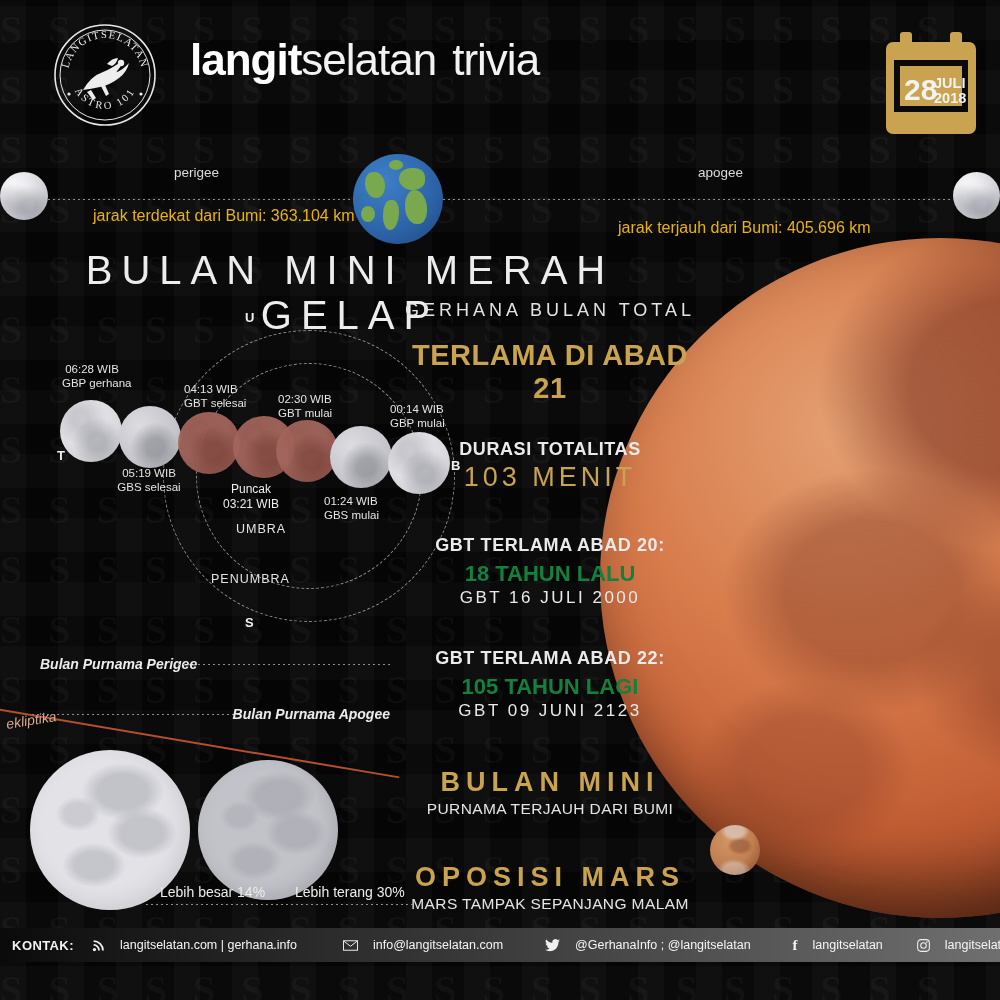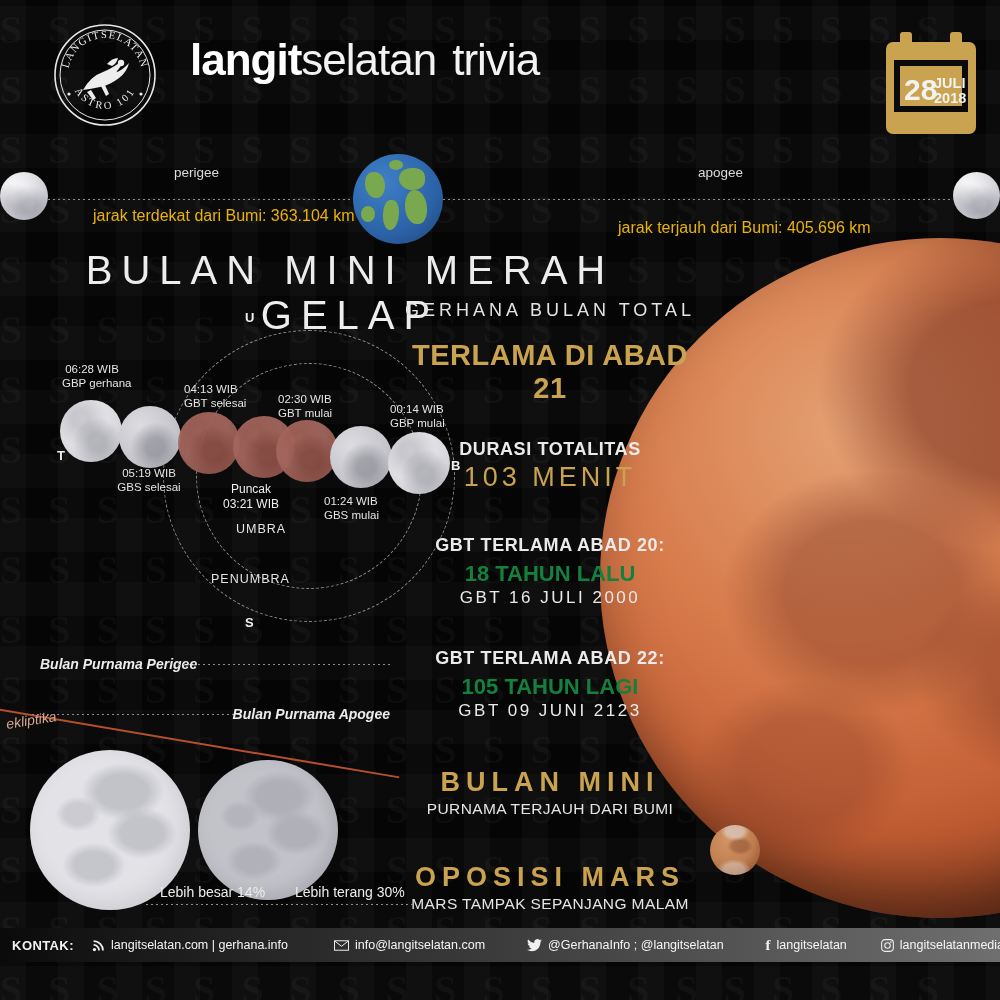--- a/index.html
+++ b/index.html
@@ -173,21 +173,21 @@
   
   .footer{
     position:absolute;left:0;top:928px;width:1000px;height:34px;
     background:linear-gradient(90deg,#0a0a0a 0%,#141414 8%,#3c3c3c 50%,#6f6f6f 100%);
     display:flex;align-items:center;
   }
   .ft-kontak{
     width:86px;flex:none;text-align:center;font-size:13px;font-weight:bold;
     letter-spacing:.4px;color:#f2f2f2;
   }
-  .ft-item{display:flex;align-items:center;gap:6px;font-size:12.5px;color:#f5f5f5;white-space:nowrap;}
+  .ft-item{display:flex;align-items:center;gap:15px;font-size:12.5px;color:#f5f5f5;white-space:nowrap;}
   .ft-item .gl{font-size:13px;line-height:1;display:inline-block;}
   svg.ic{display:block;}
 </style>
 </head>
 <body>
 
 <div id="root">
 
   <div class="bg-texture"></div>
   <div class="bg-s-layer">SSSSSSSSSSSSSSSSSSSSSSSSSSSSSSSSSSSSSSSSSSSSSSSSSSSSSSSSSSSSSSSSSSSSSSSSSSSSSSSSSSSSSSSSSSSSSSSSSSSSSSSSSSSSSSSSSSSSSSSSSSSSSSSSSSSSSSSSSSSSSSSSSSSSSSSSSSSSSSSSSSSSSSSSSSSSSSSSSSSSSSSSSSSSSSSSSSSSSSSSSSSSSSSSSSSSSSSSSSSSSSSSSSSSSSSSSSSSSSSSSSSSSSSSSSSSSSSSSSSSSSSSSSSSSSSSSSSSSSSSSSSSSSSSSSSSSSSSSSSSSSSSSSSSSSSSSSSSSSSSSSSSSSSSSSSSSSSSSSSSSSSSSSSSSSSSSSSSSSSSSSSSSSSSSSSSSSSSSSSSSSSSSSSSSSSSSSSSSSSSSSSSSSSSSSSSSSSSSSSSSSSSSSSSSSSSSSSSSSSSSSSSSSSSSSSSSSSSSSSSSSSSSSSSSSSSSSSSSSSSSSSSSSSSSSSSSSSSSSSSSSSSSSSSSSSSSSSSSSSSSSSSSSSSSSSSSSSSSSSSSSSSSSSSSSSSSSSSSSSSSSSSSSSSSSSSSSSSSSSSSSSSSSSSSSSSSSSSSSSSSSSSSSSSSSSSSSSSSSSSSSSSSSSSSSSSSSSSSSSSSSSSSSSSSSSSSSSSSSSSSSSSSSSSSSSSSSSSSSSSSSSSSSSSSSSSSSSSSSSSSSSSSSSSSSSSSSSSSSSSSSSSSSSSSSSSSSSSSSSSSSSSSSSSSSSSSSSSSSSSSSSSSSSSSSSSSSSSSSSSSSSSSSSSSSSSSSSSSSSSSSSSSSSSSSSSSSSSSSSSSSSSSSSSSSSSSSSSSSSSSSSSSSSSSSSSSSSSSSSSSSSSSSSSSSSSSSSSSSSSSSSSSSSSSSSSSSSSSSSSSSSSSSSSSSSSSSSSSSSSSSSSSSSSSSSSSSSSSSSSSSSSSSSSSSSSSSSSSSSSSSSSSSSSSSSSSSSSSSSSSSSSSSSSSSSSSSSSSSSSSSSSSSSSSSSSSSSSSSSSSSSSSSSSSSSSSSSSSSSSSSSSSSSSSSSSSSSSSSSSSSSSSSSSSSSSSSSSSSSSSSSSSSSSSSSSSSSSSSSSSSSSSSSSSSSSSSSSSSSSSSSSSSSSSSSSSSSSSSSSSSSSSSSSSSSSSSSSSSSSSSSSSSSSSSSSSSSSSSSSSSSSSSSSSSSSSSSSSSSSSSSSSSSSSSSSSSSSSSSSSSSSSSSSSSSSSSSSSSSSSSSSSSSSSSSSSSSSSSSSSSSSSSSSSSSSSSSSSSSSSSSSSSSSSSSSSSSSSSSSSSSSSSSSSSSSSSSSSSSSSSSSSSSSSSSSSSSSSSSSSSSSSSSSSSSSSSSSSSSSS</div>

